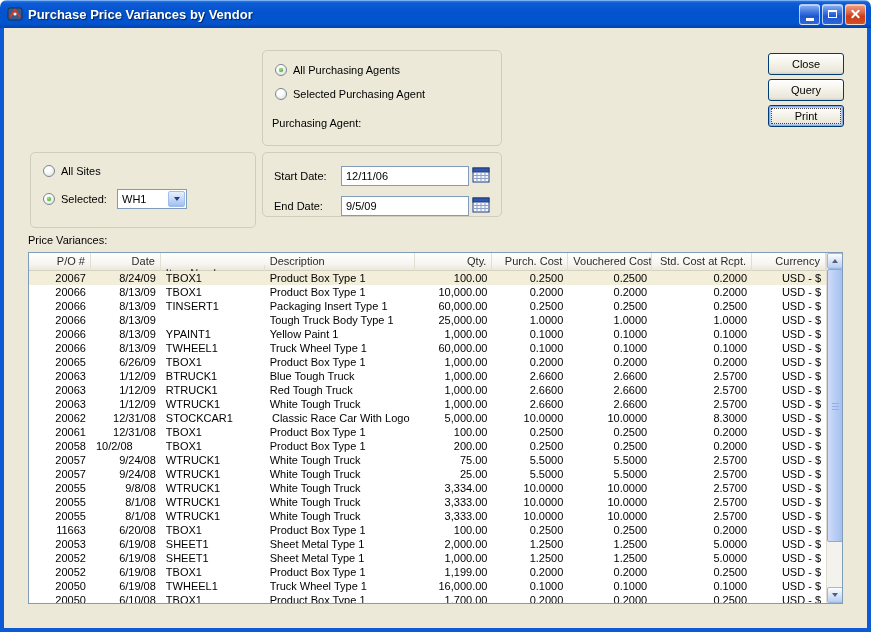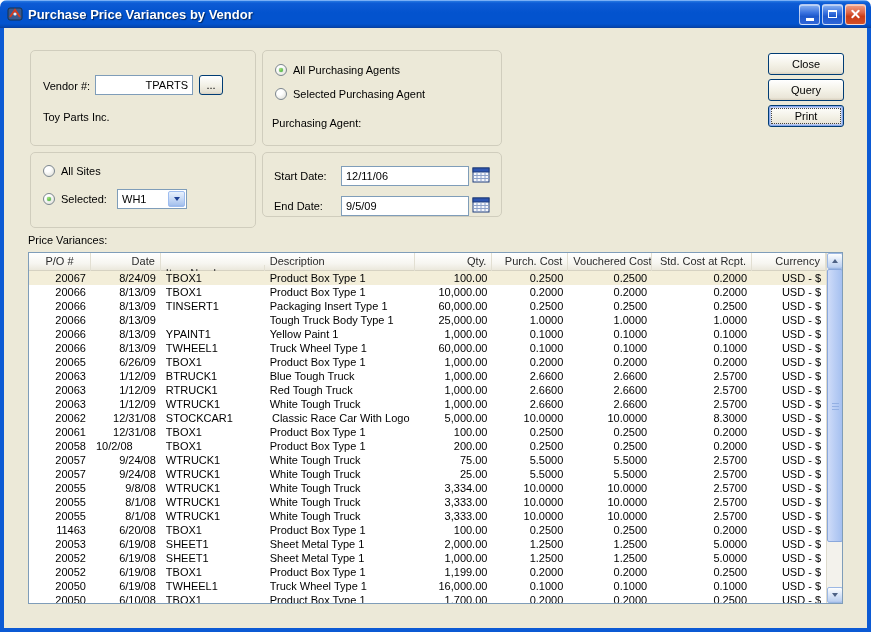--- a/index.html
+++ b/index.html
@@ -129,26 +129,20 @@
           <span class="glyph-max"></span>
         </span>
       <span class="winbtn closew">
           <span class="glyph-x"></span>
         </span>
     </span>
   </div>
 
   <div class="body-wrap">
 
-    <div class="groupbox gb-vendor">
-      <span class="lbl" style="left:12px; top:29px;">Vendor #:</span>
-      <input class="txtinput right" style="left: 64px; top: 24px; width: 98px;" value="TPARTS">
-      <button class="mini-btn" style="left:168px; top:24px;">...</button>
-      <span class="lbl" style="left:12px; top:60px;">Toy Parts Inc.</span>
-    </div>
 
     <div class="groupbox gb-agents">
       <div class="radio-row" style="left:12px; top:13px;">
         <span class="radio checked"></span>
         <span>All Purchasing Agents</span>
       </div>
       <div class="radio-row" style="left:12px; top:37px;">
         <span class="radio"></span>
         <span>Selected Purchasing Agent</span>
       </div>
@@ -193,21 +187,21 @@
           <rect x="1" y="1" width="16" height="14" fill="#f4f6fb" stroke="#1f3d7a"></rect>
           <rect x="1" y="1" width="16" height="4" fill="#2e55b0" stroke="#1f3d7a"></rect>
           <path d="M5 5v10 M9 5v10 M13 5v10 M1 8.5h16 M1 11.5h16" stroke="#8ba0c8" fill="none"></path>
         </svg>
       </span>
     </div>
 
     <span class="section-label">Price Variances:</span>
     <div class="table-frame">
       <div class="thead">
-          <div class="hcell" style="width: 62px; text-align: center;">P/O #</div>
+          <div class="hcell" style="width: 62px; text-align: right;">P/O #</div>
           <div class="hcell" style="width: 70px; text-align: right;">Date</div>
           <div class="hcell" style="width: 104px; text-align: left; margin-top: 12px;">Item Number</div>
           <div class="hcell" style="width: 150px; text-align: left;">Description</div>
           <div class="hcell" style="width: 78px; text-align: right;">Qty.</div>
           <div class="hcell" style="width: 76px; text-align: right;">Purch. Cost</div>
           <div class="hcell" style="width: 84px; text-align: right;">Vouchered Cost</div>
           <div class="hcell" style="width: 100px; text-align: right;">Std. Cost at Rcpt.</div>
           <div class="hcell" style="width: 74px; text-align: right;">Currency</div>
         </div>
       <div class="tbody">
@@ -403,21 +397,21 @@
             <div class="tcell" style="width: 70px; text-align: right;">8/1/08</div>
             <div class="tcell" style="width: 104px; text-align: left;">WTRUCK1</div>
             <div class="tcell" style="width: 150px; text-align: left;">White Tough Truck</div>
             <div class="tcell" style="width: 78px; text-align: right;">3,333.00</div>
             <div class="tcell" style="width: 76px; text-align: right;">10.0000</div>
             <div class="tcell" style="width: 84px; text-align: right;">10.0000</div>
             <div class="tcell" style="width: 100px; text-align: right;">2.5700</div>
             <div class="tcell" style="width: 74px; text-align: right;">USD - $</div>
           </div>
           <div class="trow">
-            <div class="tcell" style="width: 62px; text-align: right;">11463</div>
+            <div class="tcell" style="width: 62px; text-align: right;">11663</div>
             <div class="tcell" style="width: 70px; text-align: right;">6/20/08</div>
             <div class="tcell" style="width: 104px; text-align: left;">TBOX1</div>
             <div class="tcell" style="width: 150px; text-align: left;">Product Box Type 1</div>
             <div class="tcell" style="width: 78px; text-align: right;">100.00</div>
             <div class="tcell" style="width: 76px; text-align: right;">0.2500</div>
             <div class="tcell" style="width: 84px; text-align: right;">0.2500</div>
             <div class="tcell" style="width: 100px; text-align: right;">0.2000</div>
             <div class="tcell" style="width: 74px; text-align: right;">USD - $</div>
           </div>
           <div class="trow">

